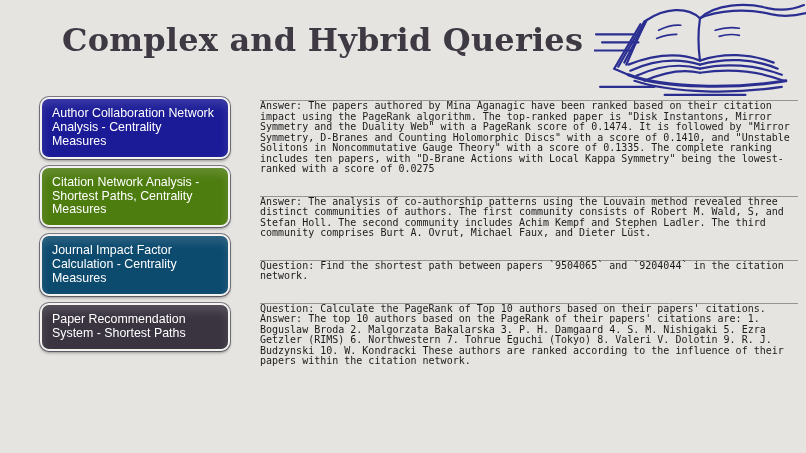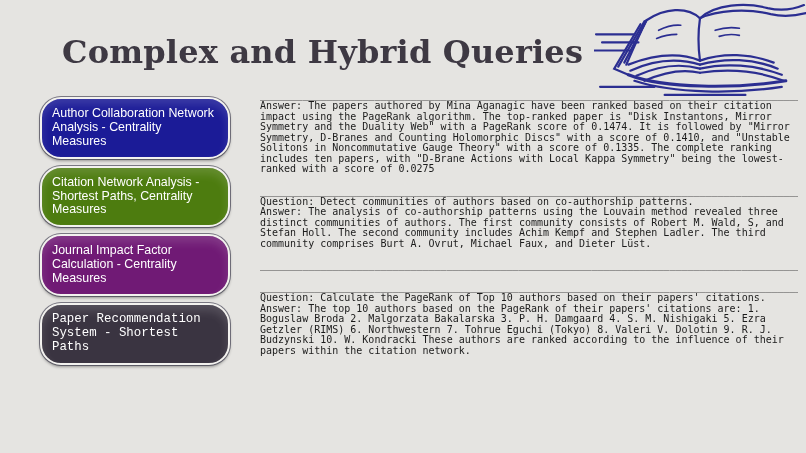--- a/index.html
+++ b/index.html
@@ -4,29 +4,29 @@
 <style>
   html,body{margin:0;padding:0;}
   body{
     width:806px;height:453px;position:relative;overflow:hidden;
     background-color:#e5e4e1;
     background-image:radial-gradient(#d9d8d5 0.6px, transparent 0.6px);
     background-size:4px 4px;
     font-family:"Liberation Sans", sans-serif;
   }
   .title{
-    position:absolute;left:62px;top:12px;
+    position:absolute;left:62px;top:0;
     font-family:"DejaVu Serif", serif;font-weight:bold;
     font-size:32px;letter-spacing:0.2px;color:#3e3943;
   }
   .book{position:absolute;top:0;right:0;width:212px;height:98px;}
   .sidebar{position:absolute;left:40px;top:97px;width:190px;}
   .side-btn{
     box-sizing:border-box;width:190px;margin-bottom:7px;
-    padding:8px 10px;border-radius:21px;
+    padding:8px 10px;border-radius:9px;
     border:2px solid #f3f2ef;
     box-shadow:0 0 0 1px rgba(35,32,55,.55), 0 2px 3px rgba(0,0,0,.35), inset 0 6px 10px rgba(255,255,255,.14);
     color:#ffffff;font-size:12.4px;line-height:1.12;cursor:pointer;
   }
   .qa-col{
     position:absolute;left:260px;top:90px;width:538px;
     font-family:"DejaVu Sans Mono","Liberation Mono",monospace;
     font-size:10px;line-height:10.5px;color:#1b1b1b;
   }
   .qa{margin-bottom:11px;}
@@ -67,39 +67,39 @@
       <path d="M8 42 H 44"></path>
       <path d="M0 50 H 36"></path>
     <path d="M6 86 H 60"></path>
       <path d="M70 94 H 150"></path>
   </g>
 </svg>
 
 <nav class="sidebar">
   <div class="side-btn" style="background-color: rgb(27, 27, 151);">Author Collaboration Network Analysis - Centrality Measures</div>
   <div class="side-btn" style="background-color: #4d7c0f;">Citation Network Analysis - Shortest Paths, Centrality Measures</div>
-  <div class="side-btn" style="background-color: #701a75;">Journal Impact Factor Calculation - Centrality Measures</div>
-  <div class="side-btn" style="background-color: rgb(58, 52, 65); font-family: Liberation Mono, monospace;">Paper Recommendation System - Shortest Paths</div>
+  <div class="side-btn" style="background-color: #0c4a6e;">Journal Impact Factor Calculation - Centrality Measures</div>
+  <div class="side-btn" style="background-color: rgb(58, 52, 65);">Paper Recommendation System - Shortest Paths</div>
 </nav>
 
 <main class="qa-col">
 
   <section class="qa">
     <div class="sep">__________________________________________________________________________________________</div>
     <div class="a">Answer: The papers authored by Mina Aganagic have been ranked based on their citation impact using the PageRank algorithm. The top-ranked paper is "Disk Instantons, Mirror Symmetry and the Duality Web" with a PageRank score of 0.1474. It is followed by "Mirror Symmetry, D-Branes and Counting Holomorphic Discs" with a score of 0.1410, and "Unstable Solitons in Noncommutative Gauge Theory" with a score of 0.1335. The complete ranking includes ten papers, with "D-Brane Actions with Local Kappa Symmetry" being the lowest-ranked with a score of 0.0275</div>
   </section>
 
   <section class="qa">
     <div class="sep">__________________________________________________________________________________________</div>
-    <div class="q">Question: Detect communities of authors based on co-authorship patterns.</div>
     <div class="a">Answer: The analysis of co-authorship patterns using the Louvain method revealed three distinct communities of authors. The first community consists of Robert M. Wald, S, and Stefan Holl. The second community includes Achim Kempf and Stephen Ladler. The third community comprises Burt A. Ovrut, Michael Faux, and Dieter Lüst.</div>
   </section>
 
   <section class="qa">
     <div class="sep">__________________________________________________________________________________________</div>
+    <div class="q">Question: Find the shortest path between papers `9504065` and `9204044` in the citation network.</div>
   </section>
 
   <section class="qa">
     <div class="sep">__________________________________________________________________________________________</div>
     <div class="flow"><span>Question: Calculate the PageRank of Top 10 authors based on their papers' citations.</span> <span>Answer: The top 10 authors based on the PageRank of their papers' citations are: 1. Boguslaw Broda 2. Malgorzata Bakalarska 3. P. H. Damgaard 4. S. M. Nishigaki 5. Ezra Getzler (RIMS) 6. Northwestern 7. Tohrue Eguchi (Tokyo) 8. Valeri V. Dolotin 9. R. J. Budzynski 10. W. Kondracki These authors are ranked according to the influence of their papers within the citation network.</span></div>
   </section>
 
 </main>
 
 </body></html>

